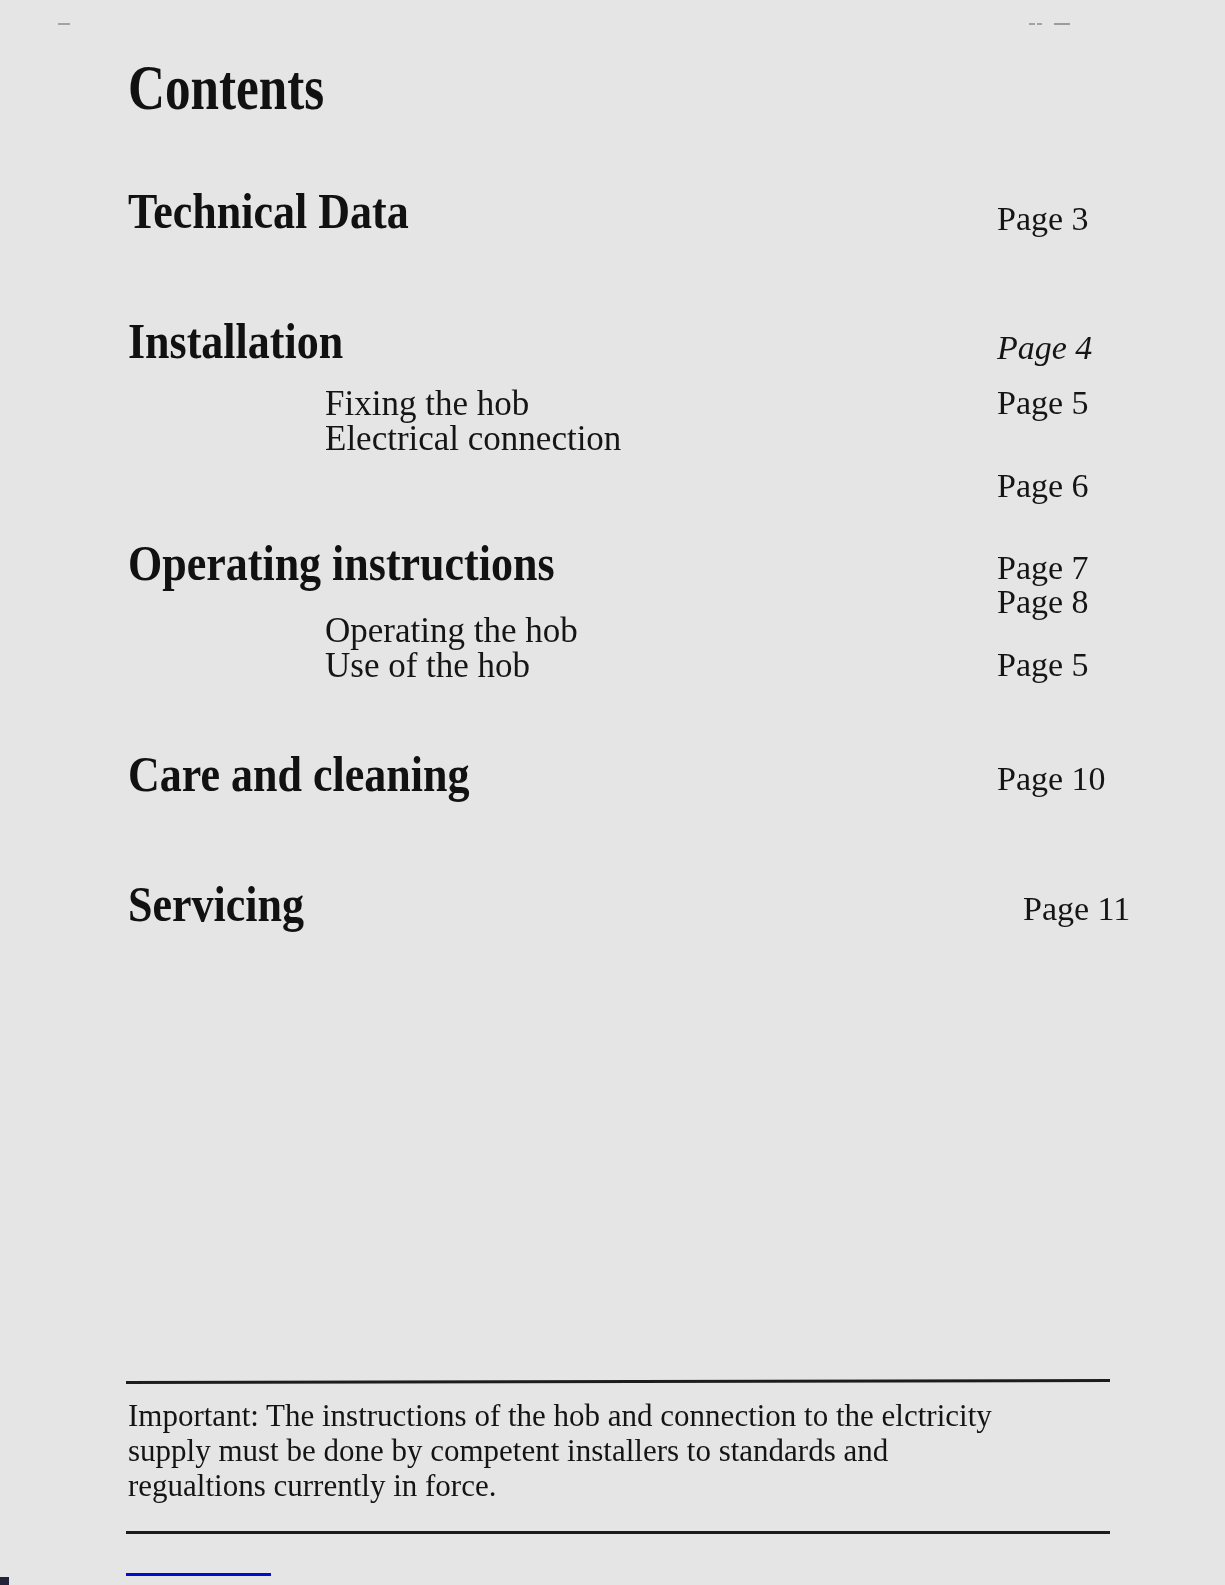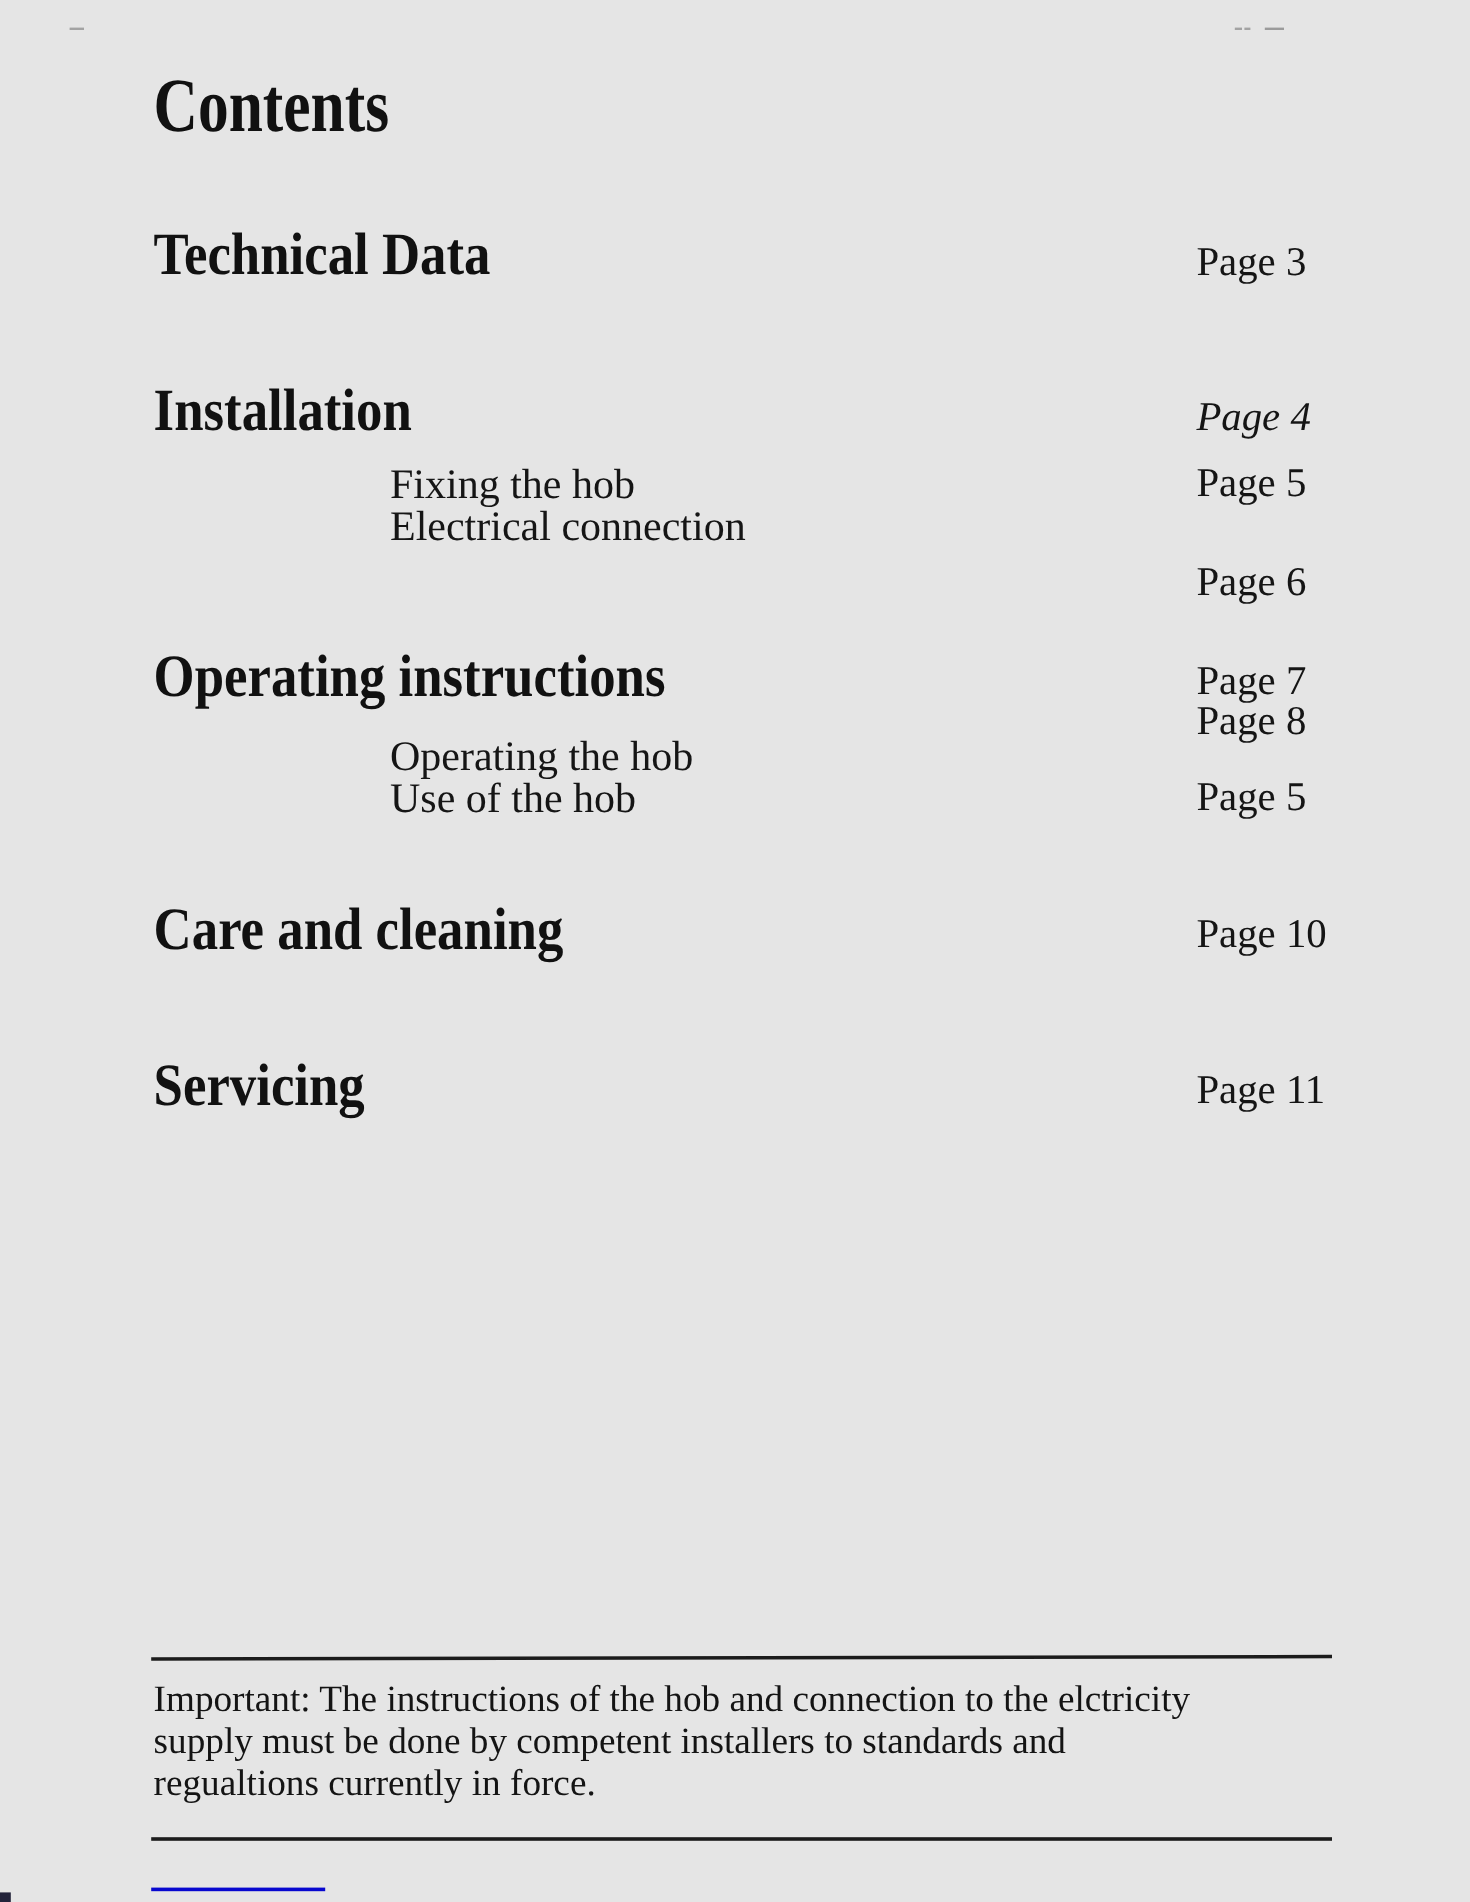--- a/index.html
+++ b/index.html
@@ -61,21 +61,21 @@
   }
   
   .t-technical   { top: 186px; }  .p-3  { top: 202px; }
   .t-install     { top: 316px; }  .p-4  { top: 331px; font-style: italic; }
   .s-fixing      { top: 386px; }  .p-5  { top: 386px; }
   .s-electrical  { top: 421px; }  .p-6  { top: 421px; margin-top: 48px; }
   .t-operating   { top: 538px; }  .p-7  { top: 551px; }
   .s-ophob       { top: 613px; }  .p-8  { top: 585px; }
   .s-usehob      { top: 648px; }  .p-9  { top: 648px; }
   .t-care        { top: 749px; }  .p-10 { top: 762px; }
-  .t-servicing   { top: 879px; }  .p-11 { top: 892px; }
+  .t-servicing   { top: 879px; }  .p-11 { top: 892px; margin-left: 26px; }
   
   .rule {
     position: absolute;
     left: 126px;
     width: 984px;
     height: 3px;
     background: #1c1c1c;
   }
   .rule-top    { top: 1380px; transform: rotate(-0.12deg); }
   .rule-bottom { top: 1531px; }

